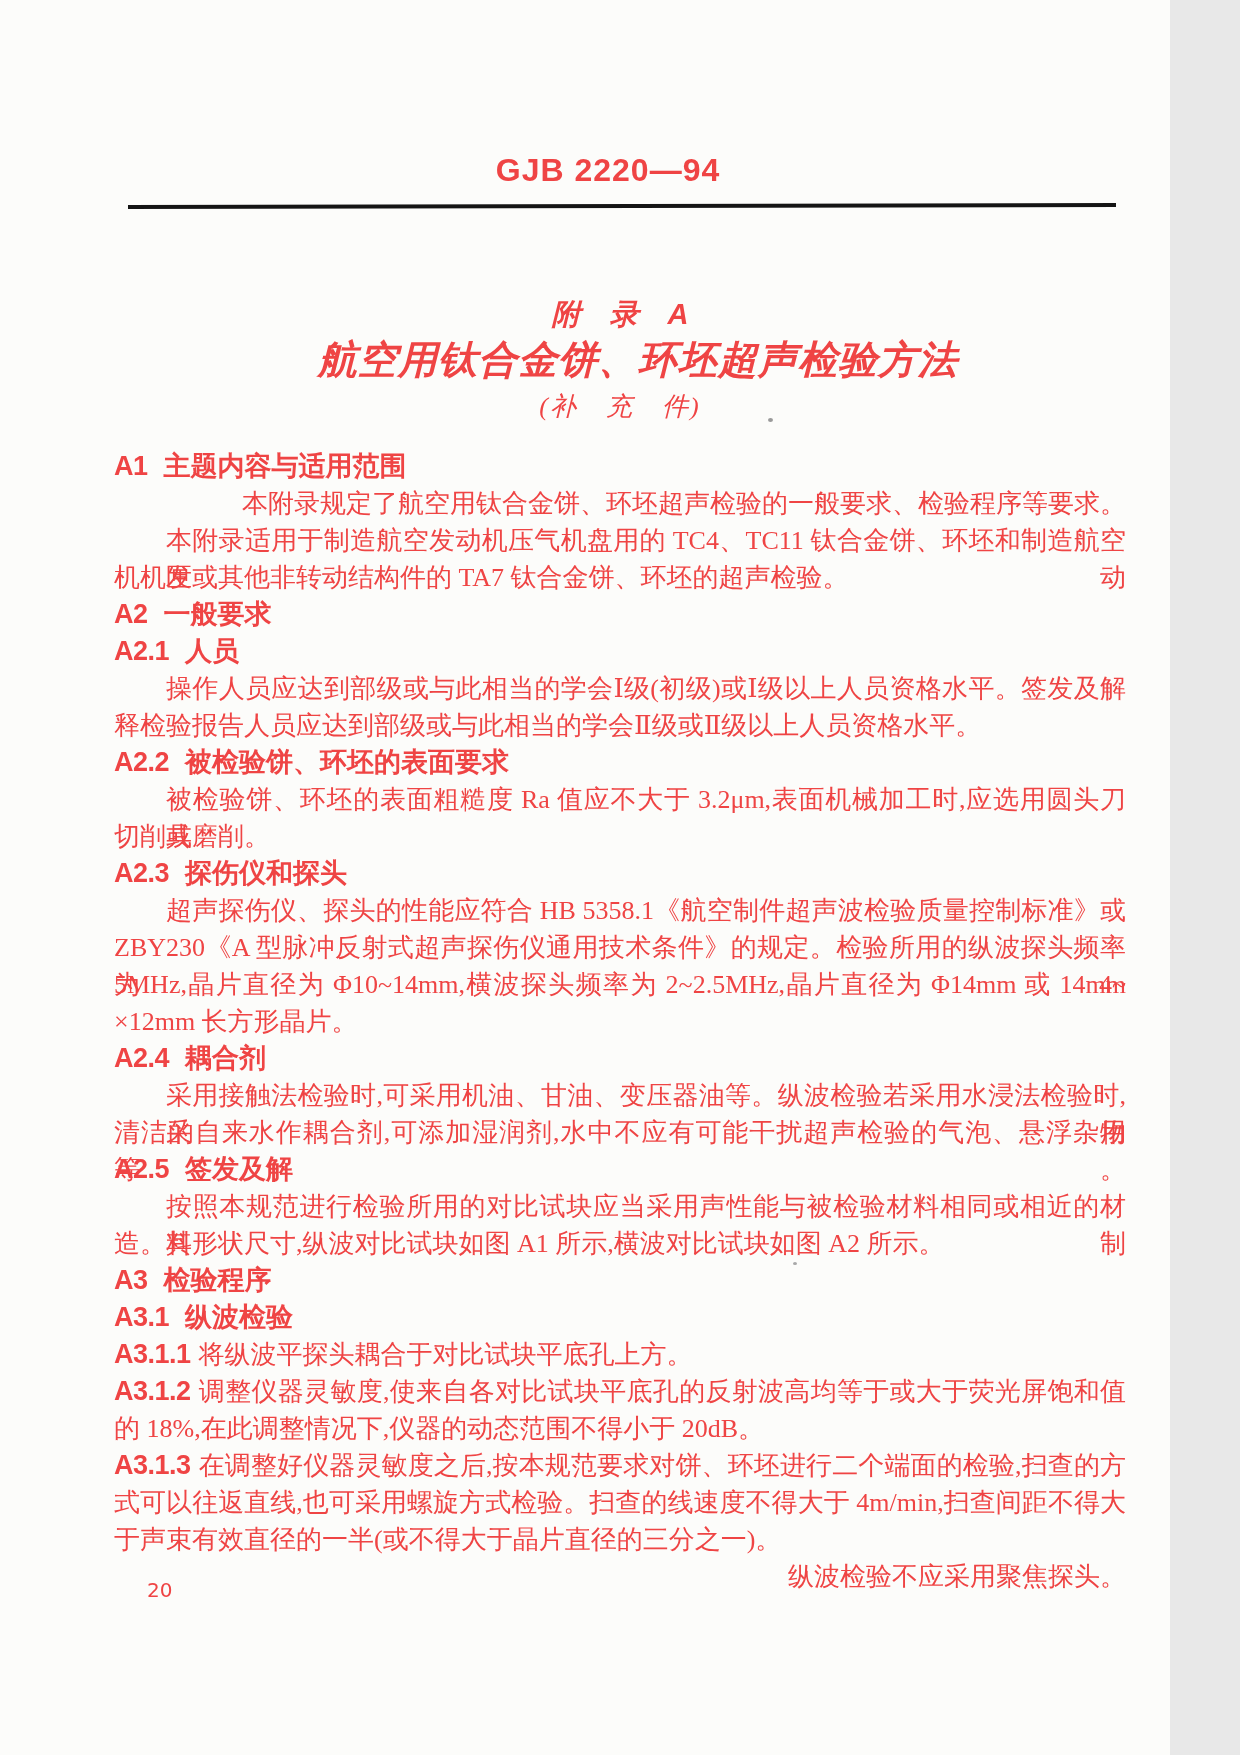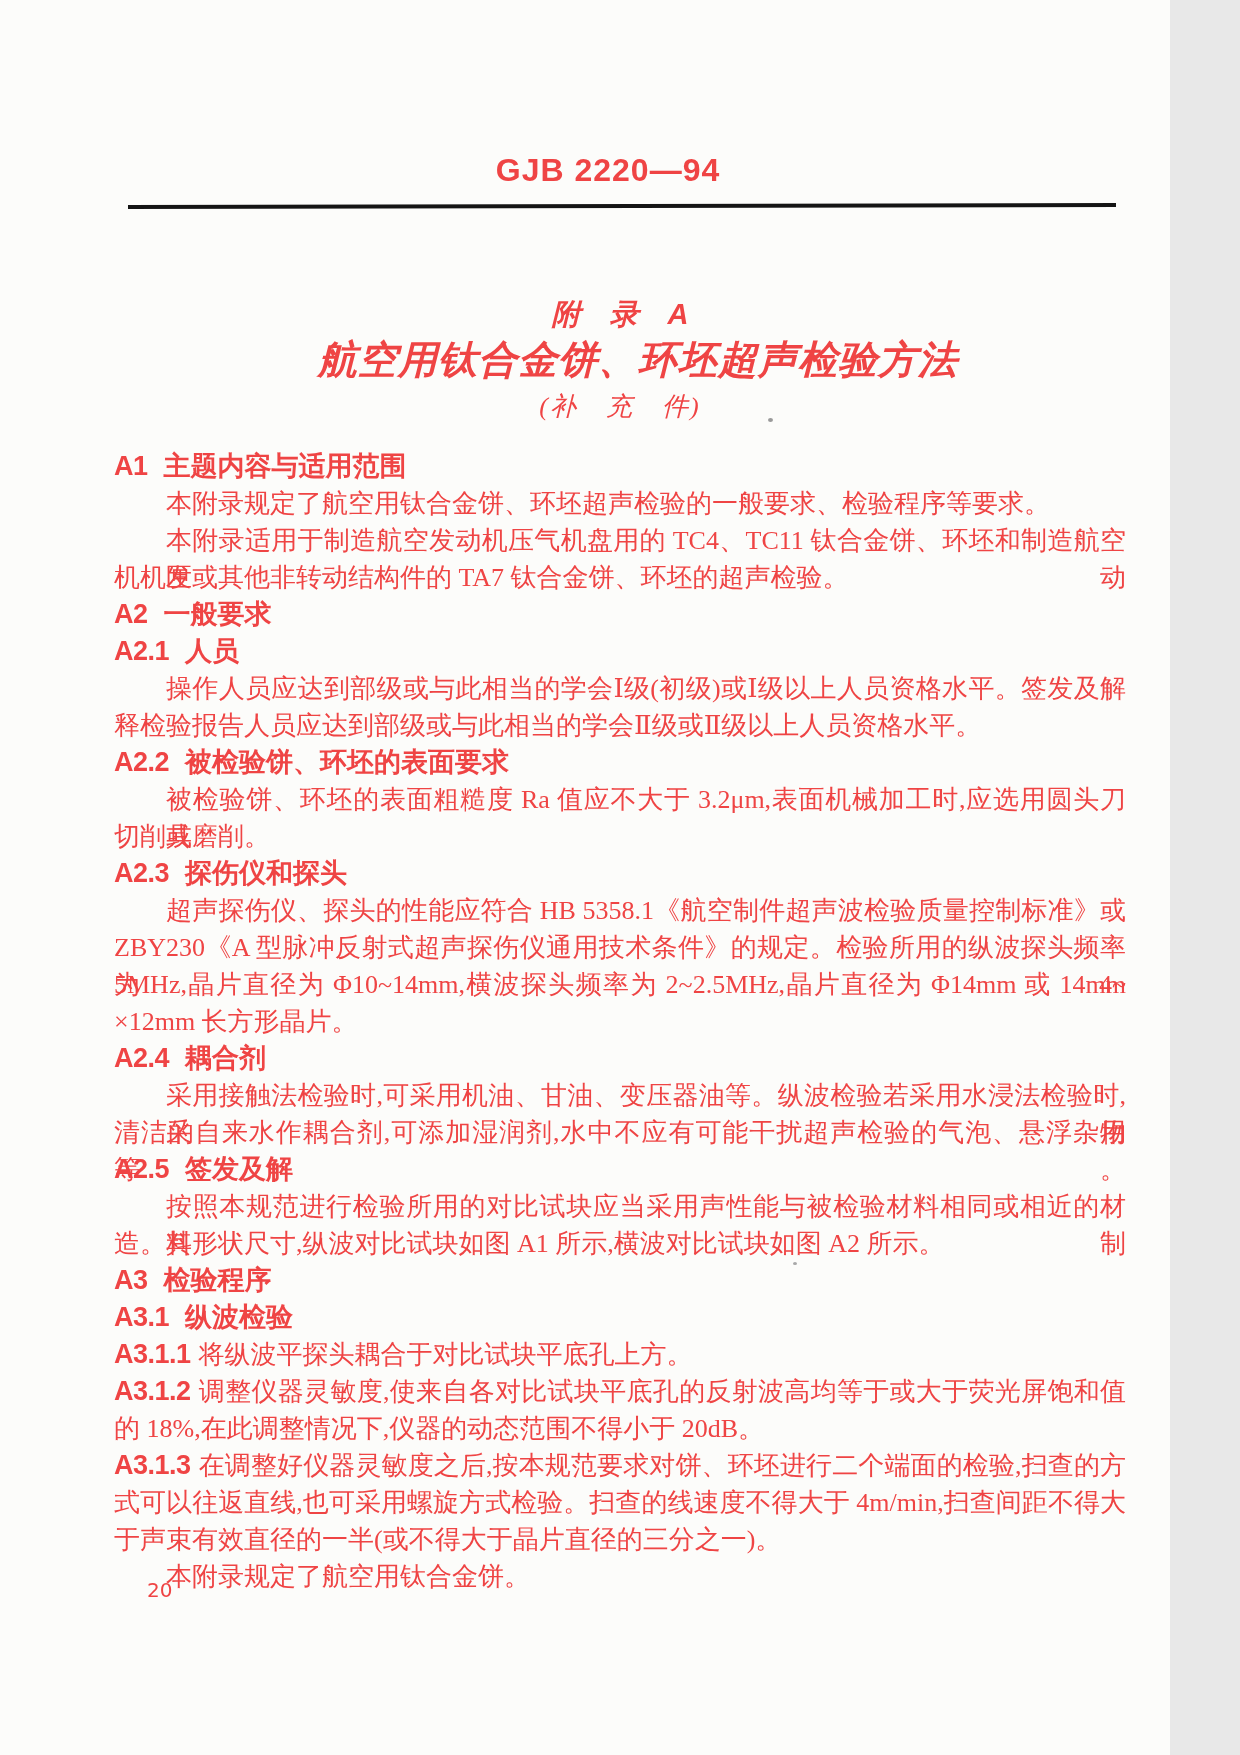--- a/index.html
+++ b/index.html
@@ -44,21 +44,21 @@
   }
   .h{
     font-family:"Liberation Sans","DejaVu Sans",sans-serif;
     font-weight:700;font-size:27px;white-space:nowrap;
   }
   .h .num{margin-right:16px;letter-spacing:-0.5px;}
   .hp .num{
     font-family:"Liberation Sans","DejaVu Sans",sans-serif;
     font-weight:700;font-size:27px;margin-right:8px;letter-spacing:-0.5px;
   }
-  .ind{padding-left:52px;}
+  .ind{padding-left:52px;text-align:right;}
   .just{
     white-space:normal;
     text-align:justify;
     text-align-last:justify;
   }
   .page-num{
     position:absolute;left:147px;top:1578px;
     font-size:20px;font-family:"DejaVu Sans","Liberation Sans",sans-serif;
   }
 </style>
@@ -100,18 +100,18 @@
     <div class="line ind just">按照本规范进行检验所用的对比试块应当采用声性能与被检验材料相同或相近的材料制</div>
     <div class="line">造。其形状尺寸,纵波对比试块如图 A1 所示,横波对比试块如图 A2 所示。</div>
     <div class="line h"><span class="num">A3</span><span>检验程序</span></div>
     <div class="line h"><span class="num">A3.1</span><span>纵波检验</span></div>
     <div class="line hp"><span class="num">A3.1.1</span><span>将纵波平探头耦合于对比试块平底孔上方。</span></div>
     <div class="line hp just"><span class="num">A3.1.2</span><span>调整仪器灵敏度,使来自各对比试块平底孔的反射波高均等于或大于荧光屏饱和值</span></div>
     <div class="line">的 18%,在此调整情况下,仪器的动态范围不得小于 20dB。</div>
     <div class="line hp just"><span class="num">A3.1.3</span><span>在调整好仪器灵敏度之后,按本规范要求对饼、环坯进行二个端面的检验,扫查的方</span></div>
     <div class="line just">式可以往返直线,也可采用螺旋方式检验。扫查的线速度不得大于 4m/min,扫查间距不得大</div>
     <div class="line">于声束有效直径的一半(或不得大于晶片直径的三分之一)。</div>
-    <div class="line ind">本附录规定了航空用钛合金饼。</div>
+    <div class="line ind">纵波检验不应采用聚焦探头。</div>
   </div>
 
   <div class="page-num">20</div>
 
 </div>
 
 </body></html>

